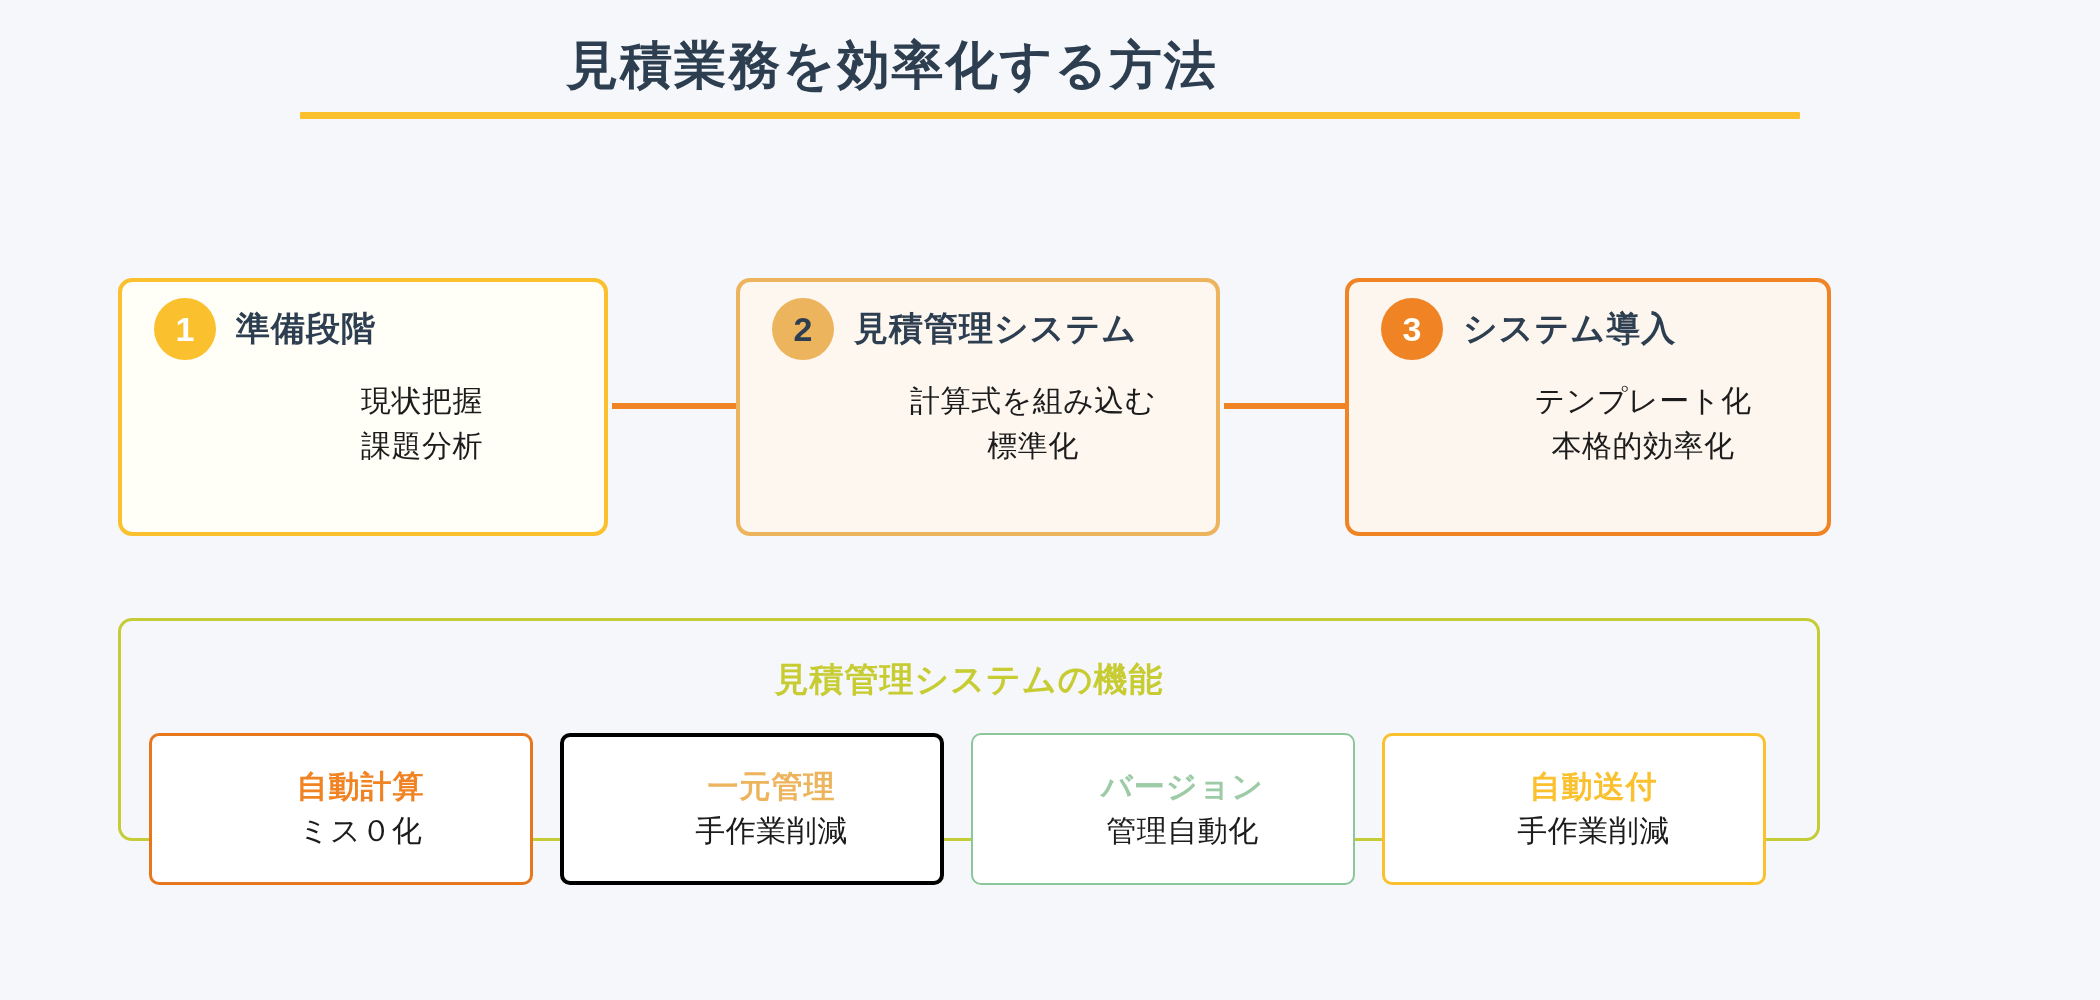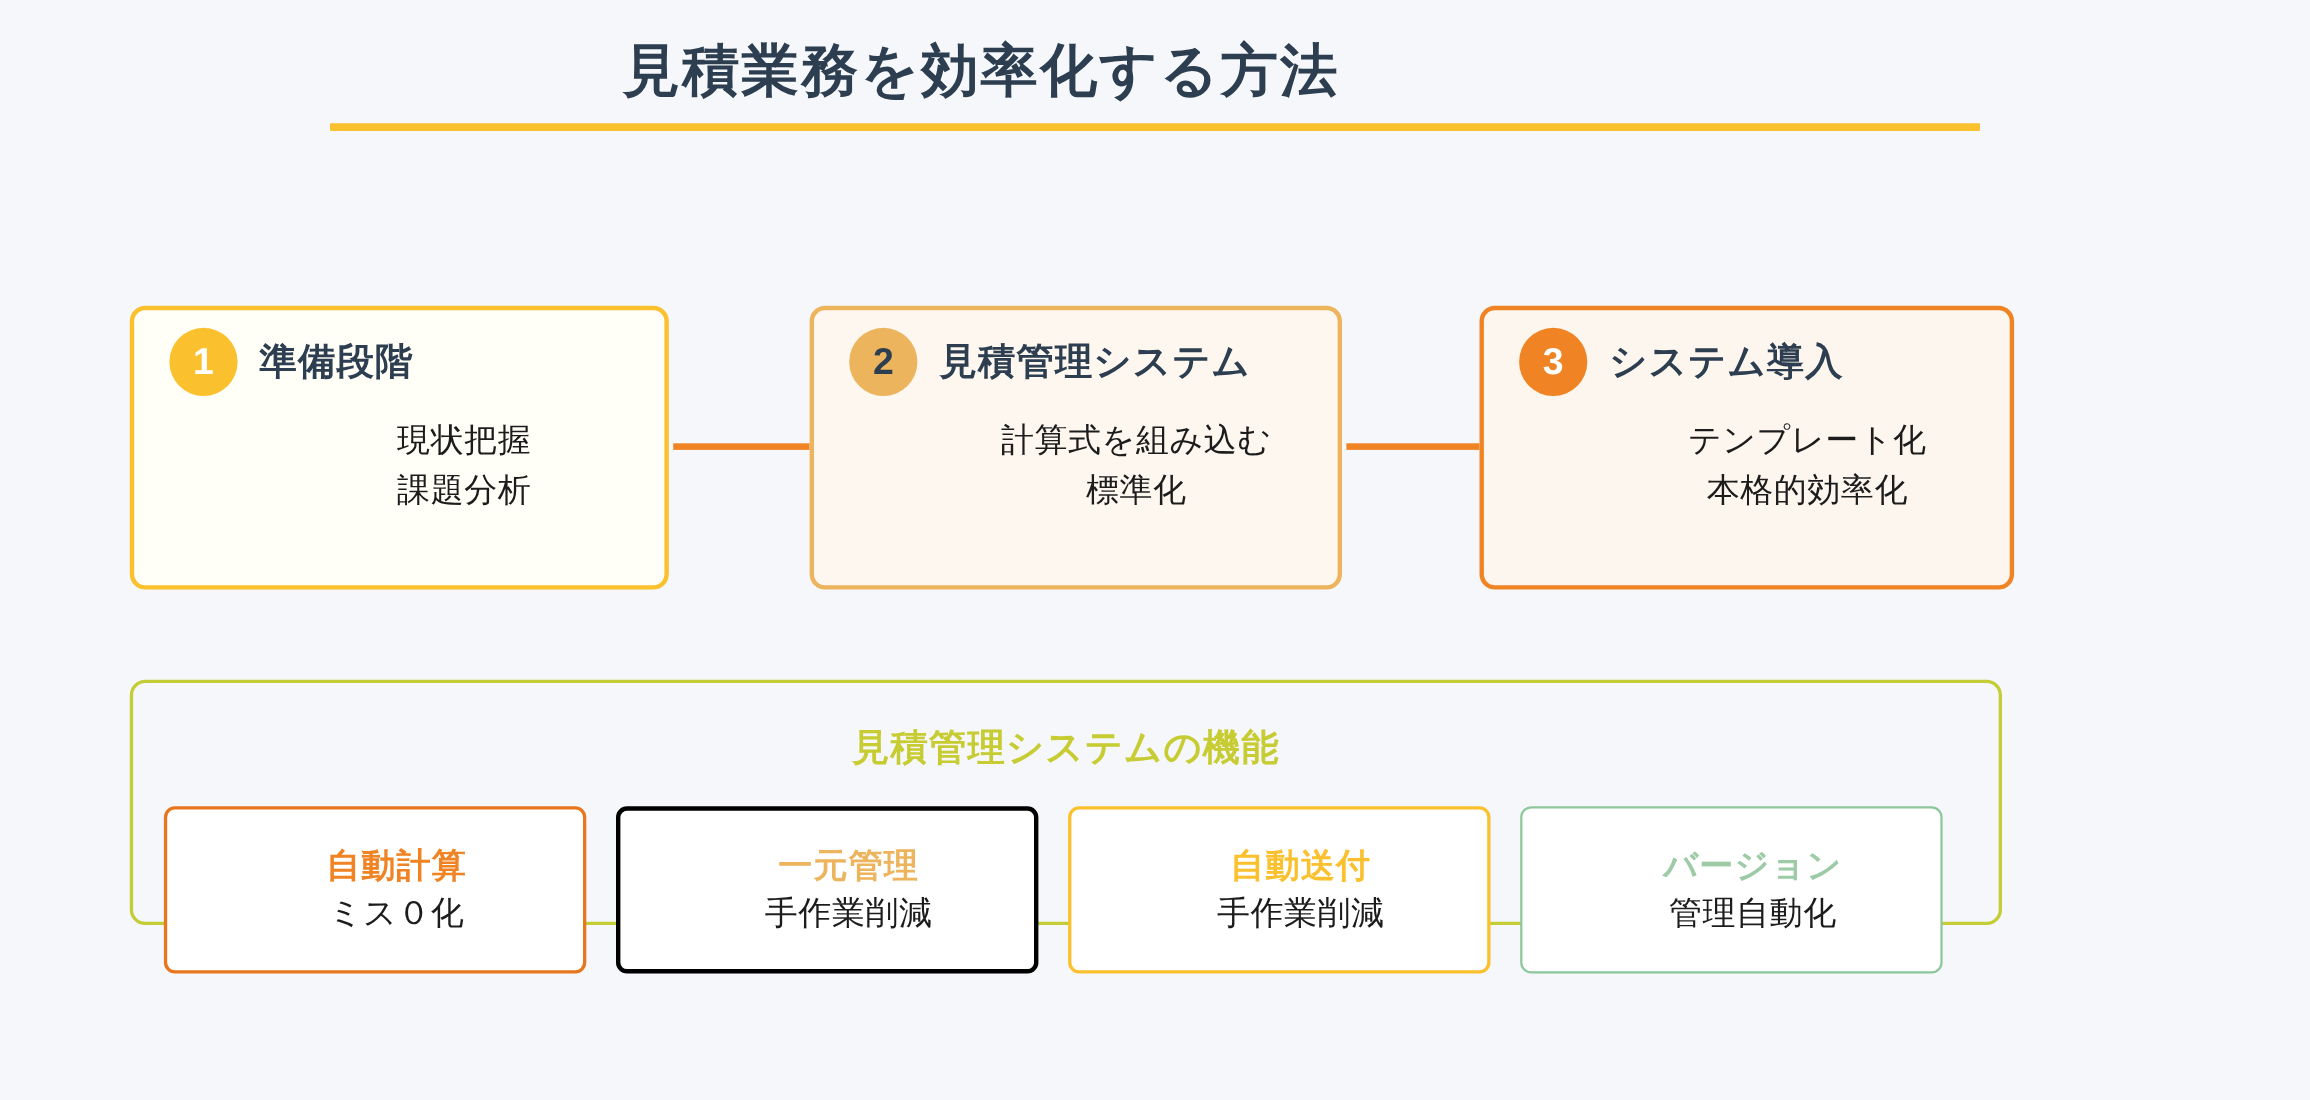--- a/index.html
+++ b/index.html
@@ -251,26 +251,26 @@
       <div class="feature-card f1">
         <div class="feature-title">自動計算</div>
         <div class="feature-sub">ミス０化</div>
       </div>
 
       <div class="feature-card f2">
         <div class="feature-title">一元管理</div>
         <div class="feature-sub">手作業削減</div>
       </div>
 
+      <div class="feature-card f4">
+        <div class="feature-title">バージョン</div>
+        <div class="feature-sub">管理自動化</div>
+      </div>
+
       <div class="feature-card f3">
         <div class="feature-title">自動送付</div>
         <div class="feature-sub">手作業削減</div>
       </div>
 
-      <div class="feature-card f4">
-        <div class="feature-title">バージョン</div>
-        <div class="feature-sub">管理自動化</div>
-      </div>
-
     </div>
   </div>
 
 </div>
 
 </body></html>

